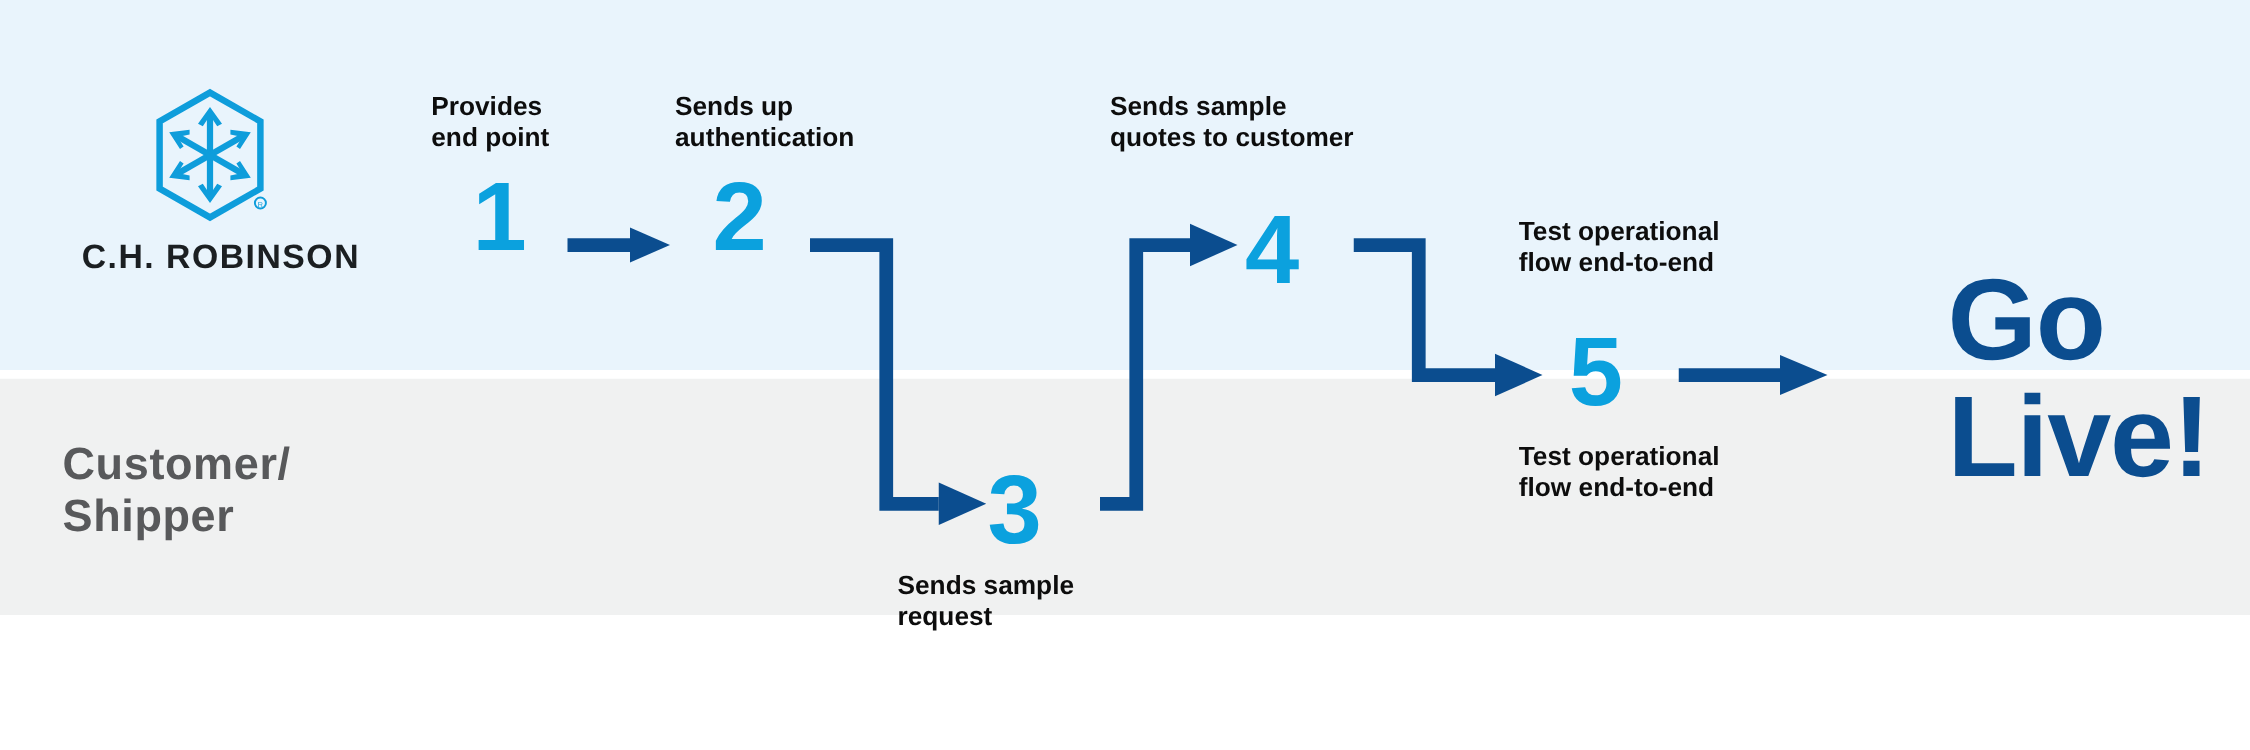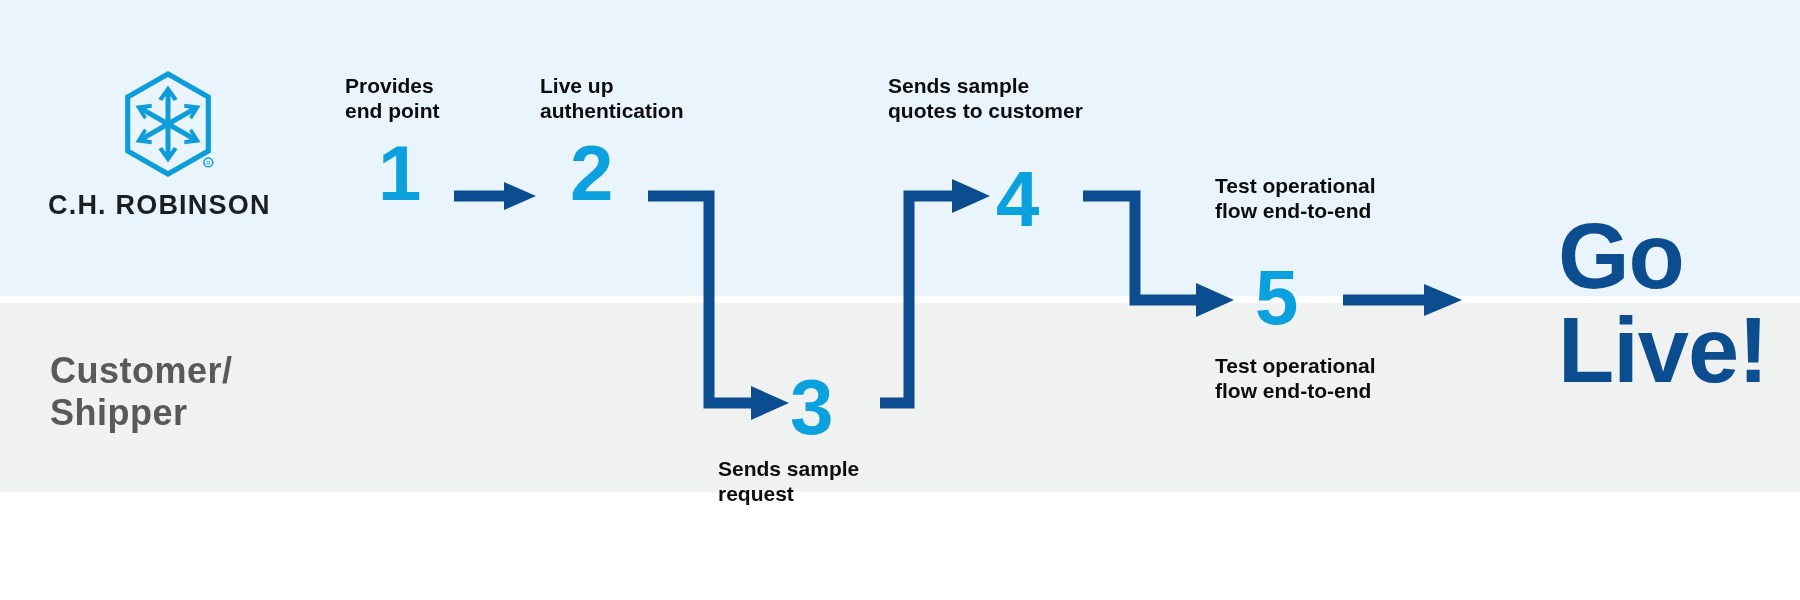--- a/index.html
+++ b/index.html
@@ -33,21 +33,21 @@
   #flow-svg {
     position: absolute;
     left: 0;
     top: 0;
     width: 1800px;
     height: 600px;
   }
   .abs { position: absolute; }
 
   
-  #logo-block { left: 48px; top: 70px; width: 240px; text-align: left; }
+  #logo-block { left: 48px; top: 70px; width: 240px; text-align: right; }
   #logo-mark { width: 96px; height: 108px; display: block; margin: 0 auto; }
   #logo-wordmark {
     margin-top: 12px;
     font-size: 27px;
     font-weight: bold;
     letter-spacing: 1.2px;
     color: #1b1f22;
     font-family: "Liberation Sans", sans-serif;
   }
 
@@ -183,21 +183,21 @@
     <div id="logo-wordmark">C.H. ROBINSON</div>
   </div>
 
   <div class="abs caption" id="cap-1">Provides
 end point</div>
 
   <div class="abs" id="lane-label-customer">Customer/
 Shipper</div>
   <div class="abs numeral" id="num-1">1</div>
 
-  <div class="abs caption" id="cap-2">Live up
+  <div class="abs caption" id="cap-2">Sends up
 authentication</div>
   <div class="abs numeral" id="num-2">2</div>
 
   <div class="abs numeral" id="num-3">3</div>
   <div class="abs caption" id="cap-3">Sends sample
 request</div>
 
   <div class="abs caption" id="cap-4">Sends sample
 quotes to customer</div>
   <div class="abs numeral" id="num-4">4</div>

